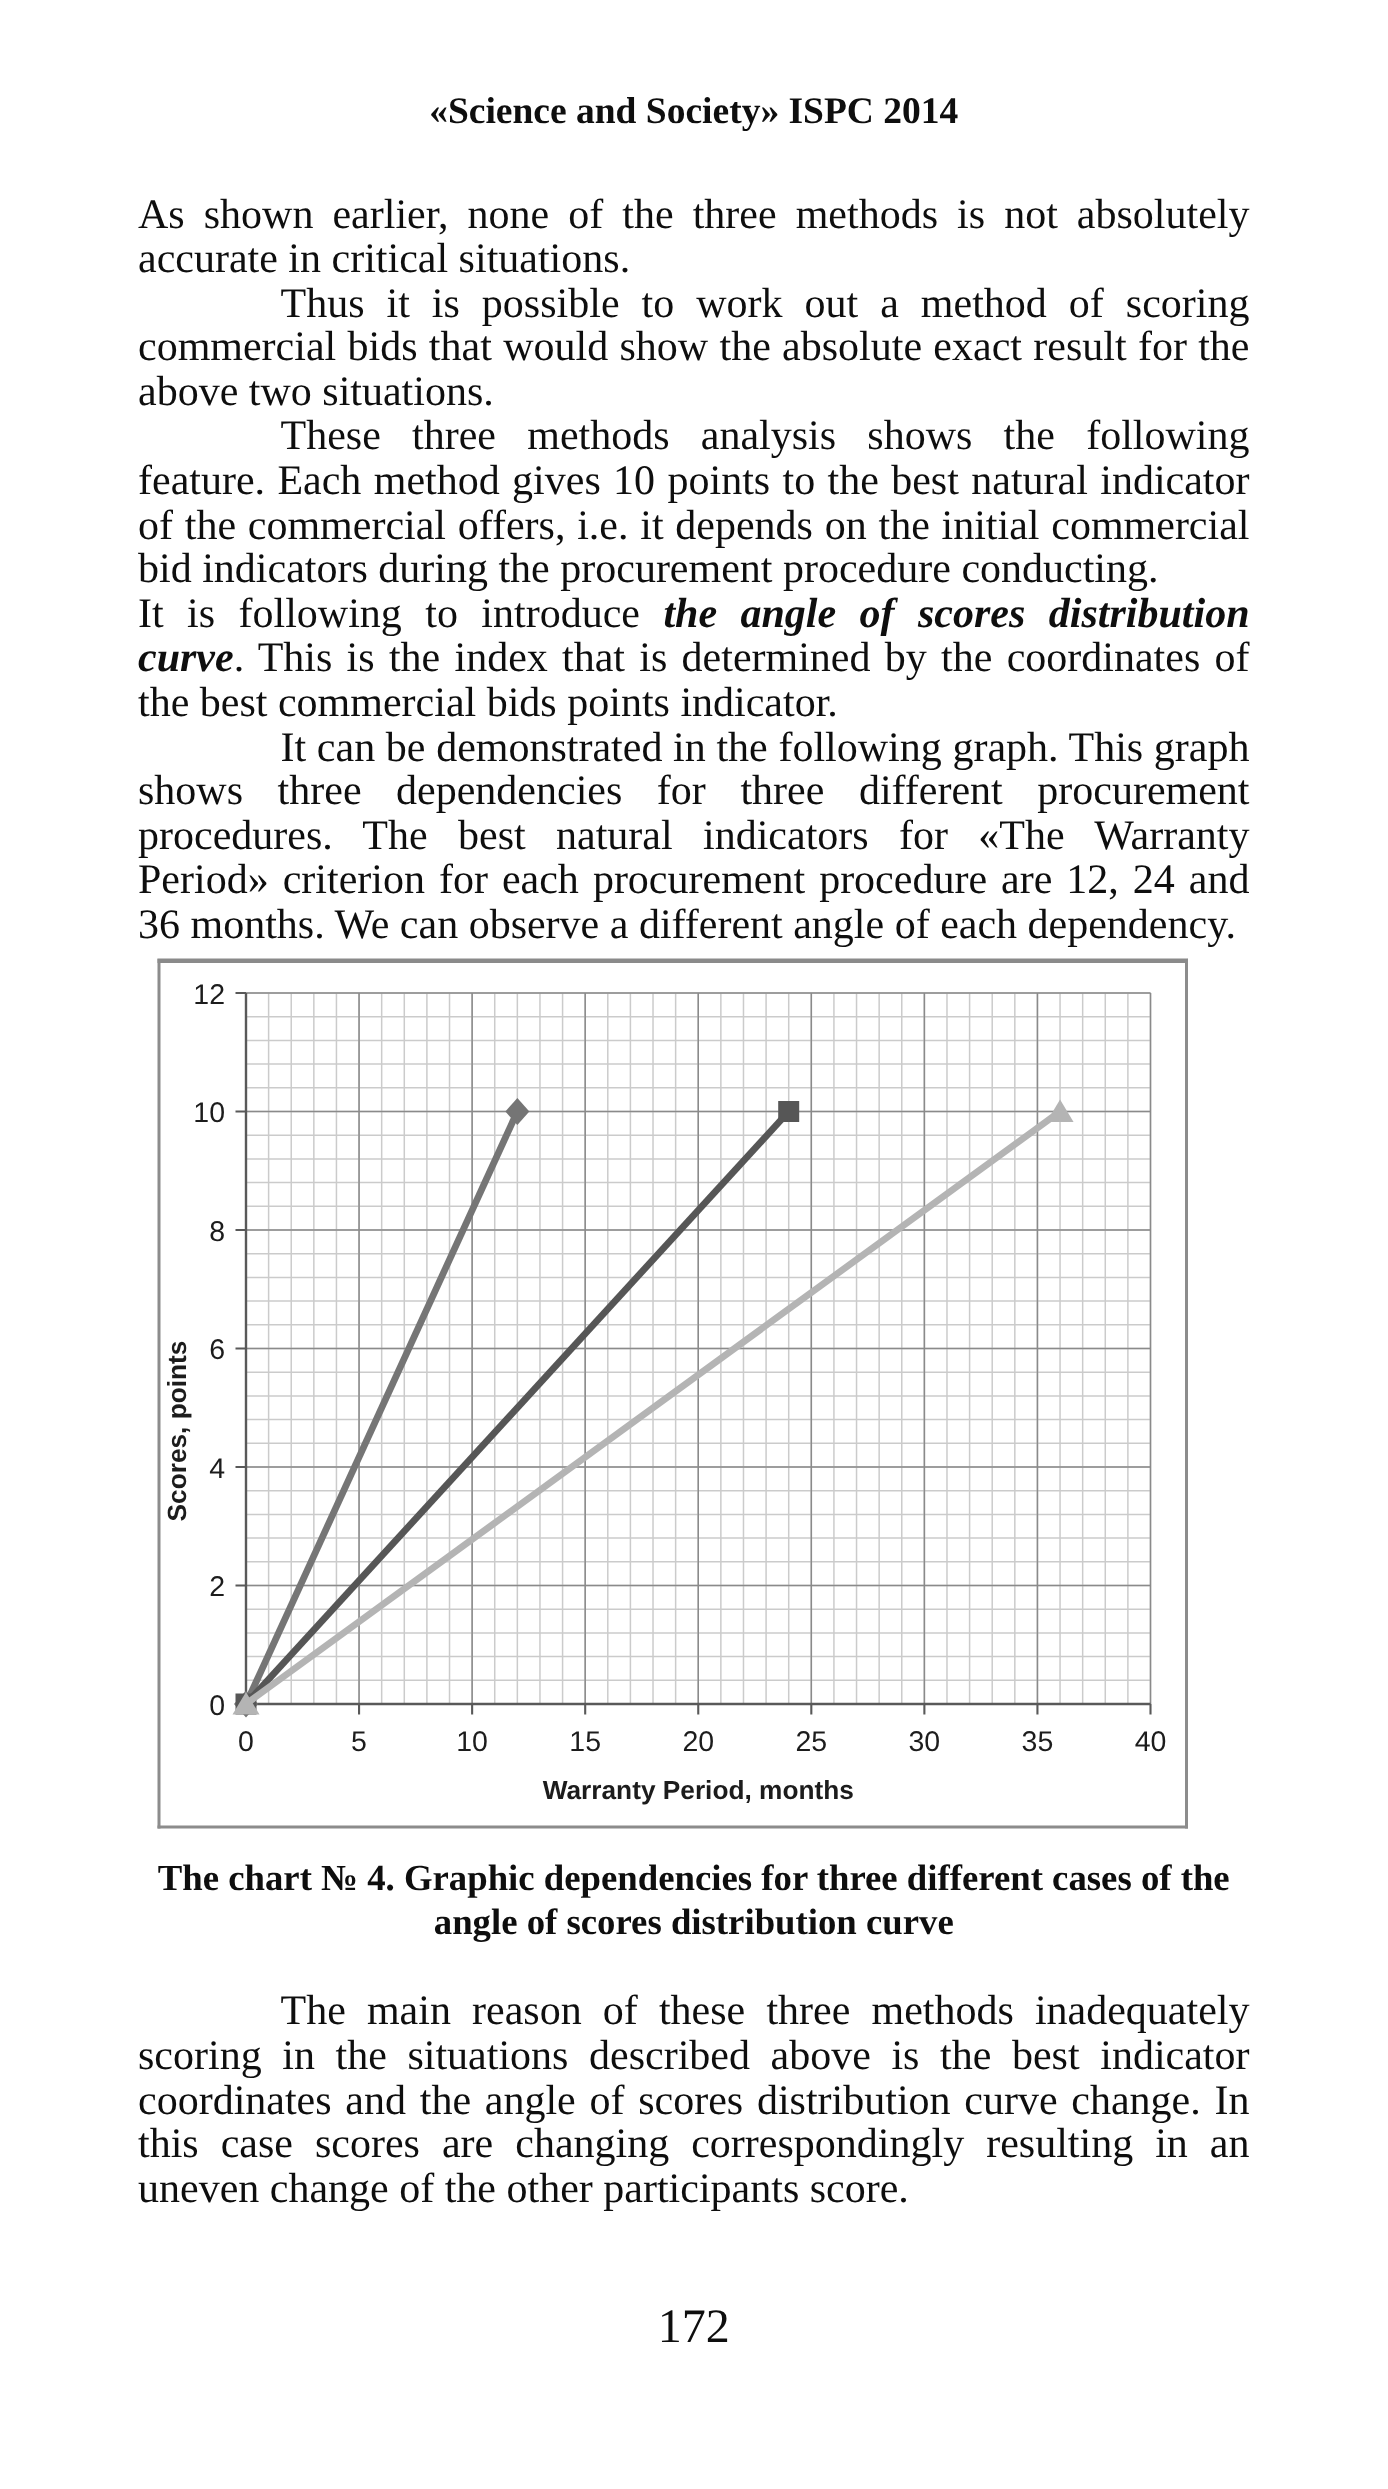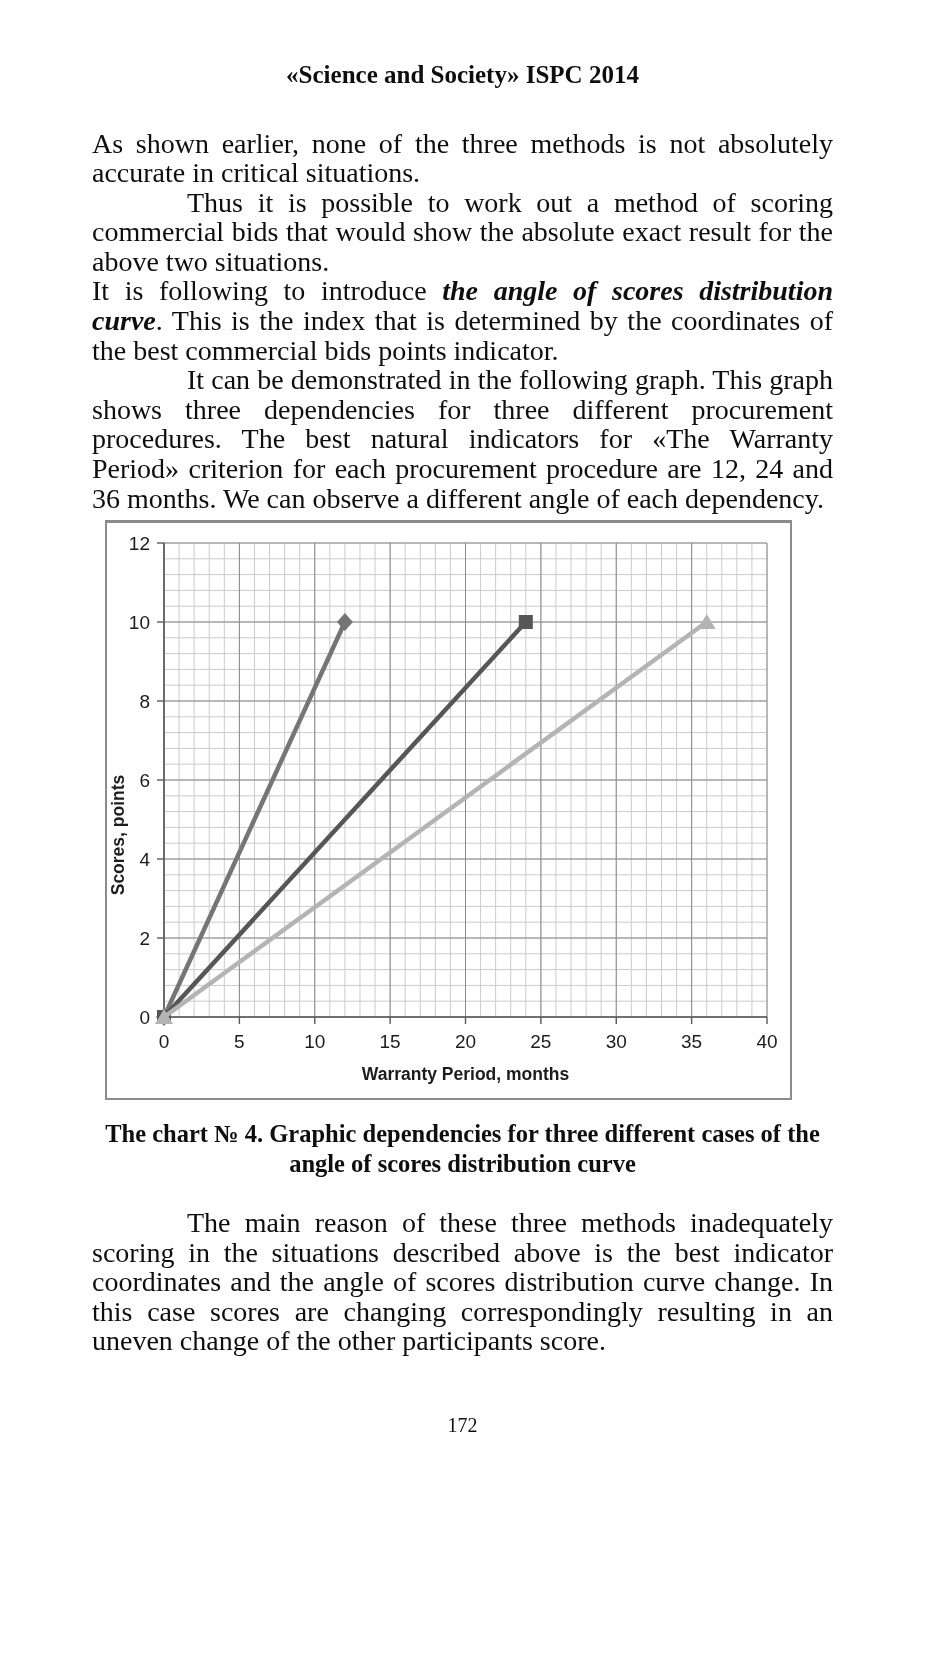--- a/index.html
+++ b/index.html
@@ -30,34 +30,35 @@
     background:#ffffff;
   }
   #chart-svg { display:block; }
 
   p.caption {
     text-align:center; font-weight:bold; font-size:24.5px; line-height:1.22;
     margin-top:19px; text-indent:0;
   }
   p.body-after { margin-top:29px; }
 
-  footer { text-align:center; margin-top:58px; font-size:20px; }
+  footer { text-align:center; margin-top:58px; font-size:32px; }
 </style>
 </head>
 <body>
 
 <div class="page">
 
   <header>
     <div>«Science and Society» ISPC 2014</div>
   </header>
 
   <main>
     <p class="noindent">As shown earlier, none of the three methods is not absolutely accurate in critical situations.</p>
     <p class="indent">Thus it is possible to work out a method of scoring commercial bids that would show the absolute exact result for the above two situations.</p>
+    <p class="indent">These three methods analysis shows the following feature. Each method gives 10 points to the best natural indicator of the commercial offers, i.e. it depends on the initial commercial bid indicators during the procurement procedure conducting.</p>
     <p class="noindent"><span>It is following to introduce </span><span class="emph">the angle of scores distribution curve</span><span>. This is the index that is determined by the coordinates of the best commercial bids points indicator.</span></p>
     <p class="indent">It can be demonstrated in the following graph. This graph shows three dependencies for three different procurement procedures. The best natural indicators for «The Warranty Period» criterion for each procurement procedure are 12, 24 and 36 months. We can observe a different angle of each dependency.</p>
 
     <figure class="chart-frame">
       <svg id="chart-svg" width="683" height="574" viewBox="0 0 683 574">
           <line x1="57" y1="20" x2="57" y2="494" stroke="#cbcbcb" stroke-width="1"></line>
           <line x1="72.075" y1="20" x2="72.075" y2="494" stroke="#cbcbcb" stroke-width="1"></line>
           <line x1="87.15" y1="20" x2="87.15" y2="494" stroke="#cbcbcb" stroke-width="1"></line>
           <line x1="102.225" y1="20" x2="102.225" y2="494" stroke="#cbcbcb" stroke-width="1"></line>
           <line x1="117.3" y1="20" x2="117.3" y2="494" stroke="#cbcbcb" stroke-width="1"></line>

